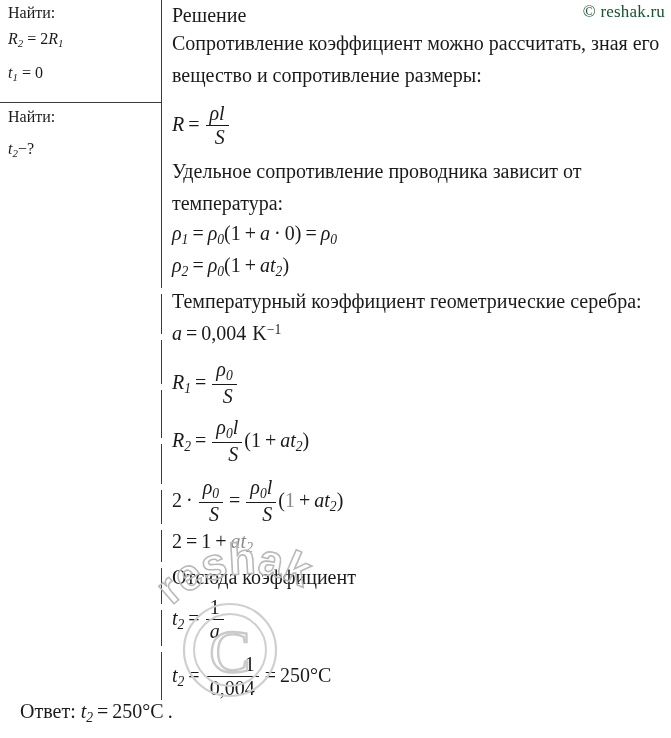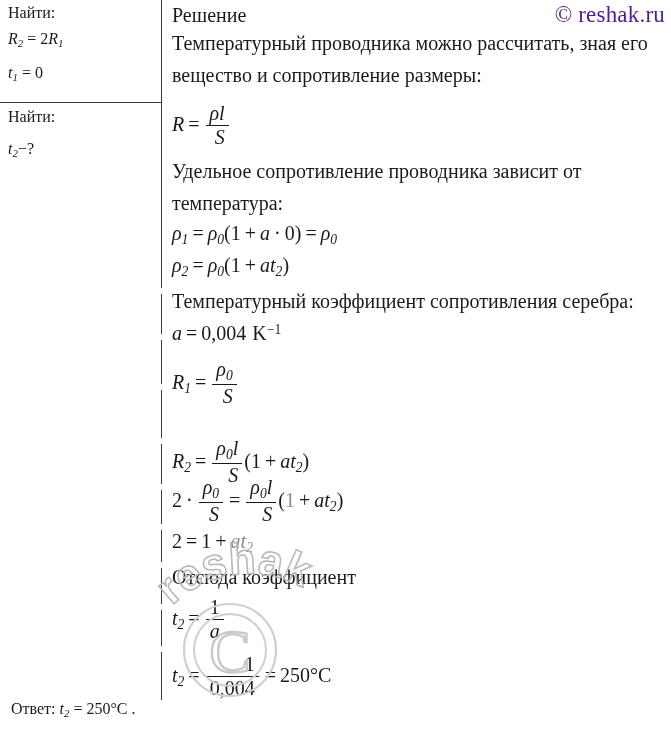--- a/index.html
+++ b/index.html
@@ -15,22 +15,22 @@
     font-family: "Liberation Serif", "DejaVu Serif", serif;
     color: #1a1a1a;
   }
 
   
   .wm-top {
     position: absolute;
     top: 2px;
     right: 6px;
     font-family: "Liberation Serif", "DejaVu Serif", serif;
-    font-size: 23px;
-    color: #4c1d95;
+    font-size: 17px;
+    color: #14532d;
     letter-spacing: 0.2px;
     white-space: nowrap;
   }
 
   
   .given-col {
     position: absolute;
     left: 0;
     top: 0;
     width: 161px;
@@ -93,21 +93,21 @@
   .ln-p1       { top: 32px; }
   .ln-p2       { top: 64px; }
   .ln-R        { top: 104px; }
   .ln-ud1      { top: 160px; }
   .ln-ud2      { top: 192px; }
   .ln-rho1     { top: 222px; }
   .ln-rho2     { top: 254px; }
   .ln-tkc      { top: 290px; }
   .ln-alpha    { top: 322px; }
   .ln-R1       { top: 360px; }
-  .ln-R2       { top: 439px; }
+  .ln-R2       { top: 418px; }
   .ln-eq1      { top: 478px; }
   .ln-eq2      { top: 530px; }
   .ln-otsyuda  { top: 566px; }
   .ln-t2a      { top: 598px; }
   .ln-t2b      { top: 655px; }
 
   
   .mi { font-style: italic; font-family: "Liberation Serif", "DejaVu Serif", serif; }
   .mn { font-style: normal; }
   .op { margin: 0 4px; }
@@ -132,23 +132,23 @@
   .frac .den {
     display: block;
     border-top: 1.2px solid #1a1a1a;
     padding: 1px 4px 0 4px;
     line-height: 1.05;
   }
 
   
   .answer {
     position: absolute;
-    left: 11px;
+    left: 20px;
     top: 700px;
-    font-size: 16px;
+    font-size: 20px;
     white-space: nowrap;
   }
 
   
   .wm-big {
     position: absolute;
     left: 168px;
     top: 572px;
     width: 230px;
     height: 140px;
@@ -207,39 +207,39 @@
 <div class="vrule vr-f"></div>
 <div class="vrule vr-g"></div>
 <div class="vrule vr-h"></div>
 <div class="vrule vr-i"></div>
 <div class="vrule vr-j"></div>
 
 <div class="sol-col">
 
   <div class="line ln-reshenie">Решение</div>
 
-  <div class="line ln-p1">Температурный проводника можно рассчитать, зная его</div>
+  <div class="line ln-p1">Сопротивление коэффициент можно рассчитать, зная его</div>
   <div class="line ln-p2">вещество и сопротивление размеры:</div>
 
   <div class="line ln-R">
     <span class="mi">R</span><span class="op mn">=</span><span class="frac"><span class="num mi">ρl</span><span class="den mi">S</span></span>
   </div>
 
   <div class="line ln-ud1">Удельное сопротивление проводника зависит от</div>
   <div class="line ln-ud2">температура:</div>
 
   <div class="line ln-rho1">
     <span class="mi">ρ<sub>1</sub></span><span class="op mn">=</span><span class="mi">ρ<sub>0</sub></span><span class="mn">(</span><span class="mn">1</span><span class="op mn">+</span><span class="mi">a</span><span class="op mn">·</span><span class="mn">0</span><span class="mn">)</span><span class="op mn">=</span><span class="mi">ρ<sub>0</sub></span>
   </div>
 
   <div class="line ln-rho2">
     <span class="mi">ρ<sub>2</sub></span><span class="op mn">=</span><span class="mi">ρ<sub>0</sub></span><span class="mn">(</span><span class="mn">1</span><span class="op mn">+</span><span class="mi">at<sub>2</sub></span><span class="mn">)</span>
   </div>
 
-  <div class="line ln-tkc">Температурный коэффициент сопротивления серебра:</div>
+  <div class="line ln-tkc">Температурный коэффициент геометрические серебра:</div>
 
   <div class="line ln-alpha">
     <span class="mi">a</span><span class="op mn">=</span><span class="mn">0,004</span><span class="mn" style="margin-left:6px">K<sup>−1</sup></span>
   </div>
 
   <div class="line ln-R1">
     <span class="mi">R<sub>1</sub></span><span class="op mn">=</span><span class="frac"><span class="num mi">ρ<sub>0</sub></span><span class="den mi">S</span></span>
   </div>
 
   <div class="line ln-R2">

